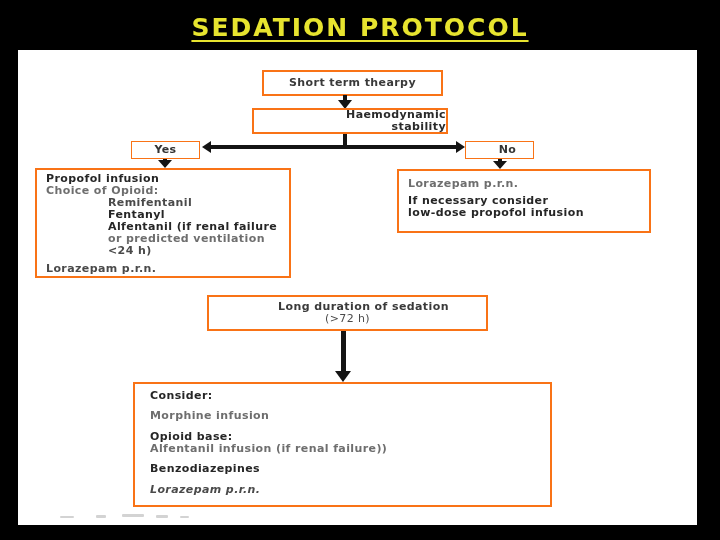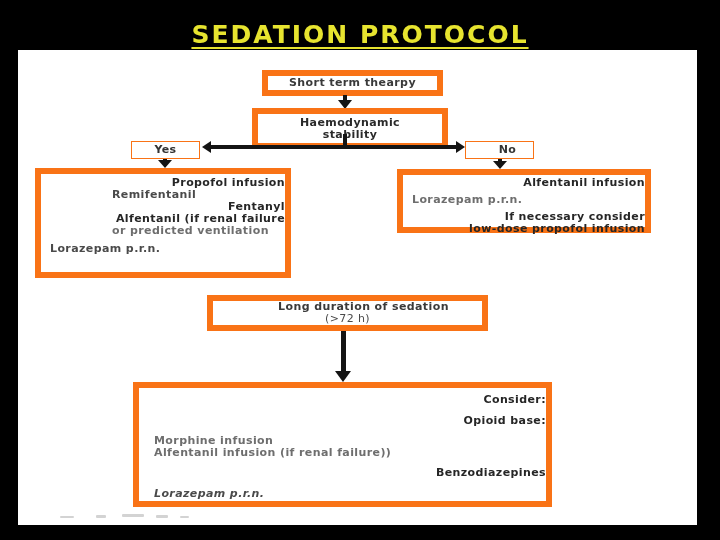--- a/index.html
+++ b/index.html
@@ -1,40 +1,40 @@
 <!DOCTYPE html>
 <html><head>
 <meta charset="utf-8">
 <style>
   html,body{margin:0;padding:0;background:#000;}
   body{width:720px;height:540px;position:relative;overflow:hidden;
        font-family:"DejaVu Sans","Liberation Sans",sans-serif;}
   .slide{position:absolute;inset:0;background:#000;}
-  .title{position:absolute;top:20px;left:0;width:100%;margin:0;
+  .title{position:absolute;top:13px;left:0;width:100%;margin:0;
          text-align:center;font-size:25px;font-weight:bold;
          letter-spacing:2px;color:#e7e42f;
          text-decoration:underline;text-underline-offset:4px;}
   .panel{position:absolute;left:18px;top:50px;width:679px;height:475px;
          background:#fff;}
   
-  .fbox{position:absolute;background:#fff;border:6px solid #f97316;
+  .fbox{position:absolute;background:#fff;border:2px solid #f97316;
         box-sizing:border-box;font-size:11px;line-height:12px;
         letter-spacing:0.4px;color:#2e2e2e;}
   .centered{text-align:center;display:flex;flex-direction:column;
             justify-content:center;}
   .box-short{left:244px;top:20px;width:181px;height:26px;font-weight:700;color:#3a3a3a;}
-  .box-haemo{left:234px;top:58px;width:196px;height:41px;font-weight:700;color:#2a2a2a;}
+  .box-haemo{left:234px;top:58px;width:196px;height:26px;font-weight:700;color:#2a2a2a;align-items:flex-end;}
   .box-yes{left:113px;top:91px;width:69px;height:18px;border-width:1.5px;font-weight:700;color:#333;}
   .box-no{left:447px;top:91px;width:69px;height:18px;border-width:1.5px;font-weight:700;color:#333;padding-left:16px;}
   .box-left{left:17px;top:118px;width:256px;height:110px;padding:3px 0 0 9px;}
   .box-right{left:379px;top:119px;width:254px;height:64px;padding:2px 0 0 9px;}
   .box-long{left:189px;top:245px;width:281px;height:36px;}
   .box-consider{left:115px;top:332px;width:419px;height:125px;padding:6px 0 8px 15px;}
   .tline{display:block;font-weight:700;}
-  .dark{color:#262626;text-align:right;}
+  .dark{color:#262626;}
   .mid{color:#4a4a4a;}
   .lite{color:#6e6e6e;}
   .indent{margin-left:62px;}
   .gap5{margin-top:5px;} .gap6{margin-top:6px;} .gap8{margin-top:8px;} .gap9{margin-top:9px;}
   .ital{font-style:italic;}
   
   .vshaft{position:absolute;background:#141414;}
   .hd-down{position:absolute;width:0;height:0;
            border-left:7px solid transparent;border-right:7px solid transparent;
            border-top:9px solid #141414;}
@@ -83,46 +83,47 @@
     </div>
 
     <div class="vshaft" style="left:145px;top:109px;width:4px;height:3px;"></div>
     <div class="hd-down" style="left:140px;top:110px;border-top-width:8px;"></div>
 
     <div class="vshaft" style="left:480px;top:109px;width:4px;height:3px;"></div>
     <div class="hd-down" style="left:475px;top:111px;border-top-width:8px;"></div>
 
     <div class="fbox box-left">
       <span class="tline dark">Propofol infusion</span>
+      <span class="tline lite">Choice of Opioid:</span>
       <span class="tline mid indent">Remifentanil</span>
       <span class="tline dark indent">Fentanyl</span>
       <span class="tline dark indent">Alfentanil (if renal failure</span>
       <span class="tline lite indent">or predicted ventilation</span>
+      <span class="tline mid indent">&lt;24 h)</span>
       <span class="tline mid gap6">Lorazepam p.r.n.</span>
     </div>
 
     <div class="fbox box-right">
-      <span class="tline dark">Alfentanil infusion</span>
       <span class="tline lite gap5">Lorazepam p.r.n.</span>
       <span class="tline dark gap5">If necessary consider</span>
       <span class="tline dark">low-dose propofol infusion</span>
     </div>
 
     <div class="fbox centered box-long">
       <span style="font-weight:700;color:#3a3a3a;padding-left:32px;">Long duration of sedation</span>
       <span style="font-weight:400;color:#4a4a4a;">(&gt;72 h)</span>
     </div>
 
     <div class="vshaft" style="left:323px;top:281px;width:5px;height:41px;"></div>
     <div class="hd-down" style="left:317px;top:321px;border-left-width:8px;border-right-width:8px;border-top-width:11px;"></div>
 
     <div class="fbox box-consider">
       <span class="tline dark">Consider:</span>
+      <span class="tline lite gap8">Morphine infusion</span>
       <span class="tline dark gap9">Opioid base:</span>
-      <span class="tline lite gap8">Morphine infusion</span>
       <span class="tline lite">Alfentanil infusion (if renal failure))</span>
       <span class="tline dark gap8">Benzodiazepines</span>
       <span class="tline mid ital gap9">Lorazepam p.r.n.</span>
     </div>
 
     <div class="artifact" style="left:42px;top:466px;width:14px;height:2px;"></div>
     <div class="artifact" style="left:78px;top:465px;width:10px;height:3px;"></div>
     <div class="artifact" style="left:104px;top:464px;width:22px;height:3px;"></div>
     <div class="artifact" style="left:138px;top:465px;width:12px;height:3px;"></div>
     <div class="artifact" style="left:162px;top:466px;width:9px;height:2px;"></div>

